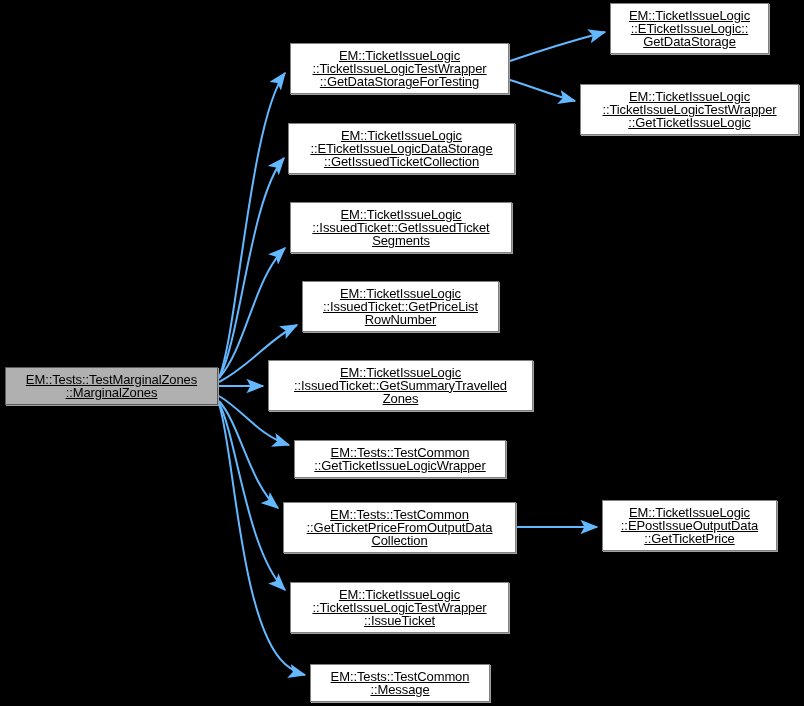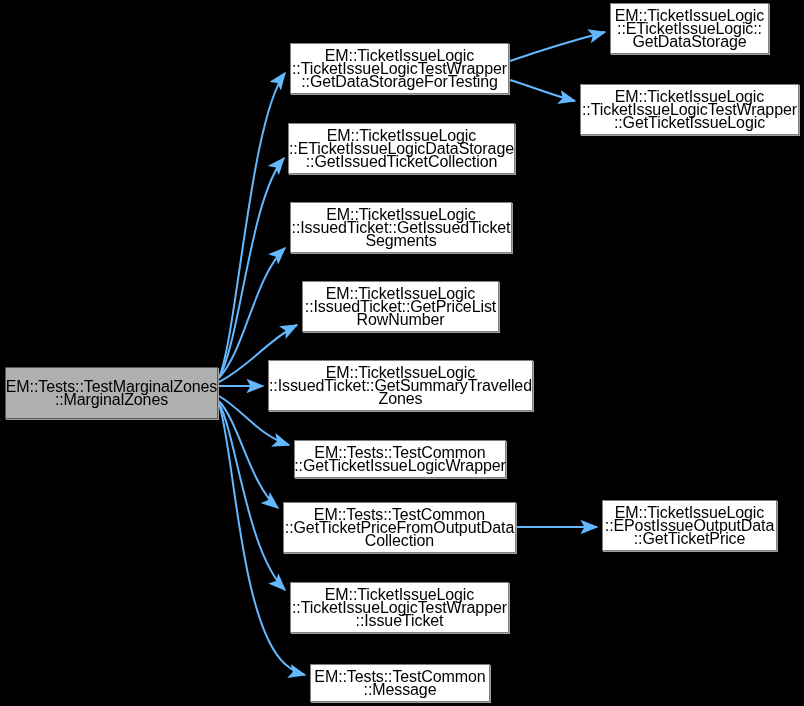--- a/index.html
+++ b/index.html
@@ -25,26 +25,27 @@
   .node {
     position: absolute;
     box-sizing: border-box;
     display: flex;
     align-items: center;
     justify-content: center;
     text-align: center;
     border: 1px solid #808080;
     background: #ffffff;
     color: #000000;
-    font-size: 16px;
+    font-size: 13px;
     line-height: 13.2px;
     letter-spacing: -0.1px;
     white-space: pre-line;
     box-shadow: 1px 1px 0 0 #a0a0a0;
     padding: 0 7px;
+    text-decoration: underline;
   }
   .node.current {
     background: #b0b0b0;
     border: 1px solid #5a5a5a;
   }
 </style>
 </head>
 <body>
 
 <div id="canvas" style="background: rgb(0, 0, 0);">
@@ -63,21 +64,21 @@
         <path d="M 219,396 C 243,410 258,435 289,445" fill="none" stroke="#63b8ff" stroke-width="2" marker-end="url(#arrowhead)"></path>
         <path d="M 219,401 C 240,424 250,485 278,508" fill="none" stroke="#63b8ff" stroke-width="2" marker-end="url(#arrowhead)"></path>
         <path d="M 219,403 C 237,438 247,552 285,590" fill="none" stroke="#63b8ff" stroke-width="2" marker-end="url(#arrowhead)"></path>
         <path d="M 219,404 C 234,448 240,624 285,664 C 292,670 297,673 305,675" fill="none" stroke="#63b8ff" stroke-width="2" marker-end="url(#arrowhead)"></path>
         <path d="M 510,61 C 539,51 575,40 605,32" fill="none" stroke="#63b8ff" stroke-width="2" marker-end="url(#arrowhead)"></path>
         <path d="M 510,80 C 536,88 551,95 575,101" fill="none" stroke="#63b8ff" stroke-width="2" marker-end="url(#arrowhead)"></path>
         <path d="M 517,527 L 597,527" fill="none" stroke="#63b8ff" stroke-width="2" marker-end="url(#arrowhead)"></path>
       </g>
   </svg>
   <div id="node-layer">
-      <div class="node current" style="left: 5px; top: 367px; width: 213px; height: 52px;">EM::Tests::TestMarginalZones
+      <div class="node current" style="left: 5px; top: 367px; width: 213px; height: 38px;">EM::Tests::TestMarginalZones
 ::MarginalZones</div>
       <div class="node" style="left: 290px; top: 43px; width: 219px; height: 51px;">EM::TicketIssueLogic
 ::TicketIssueLogicTestWrapper
 ::GetDataStorageForTesting</div>
       <div class="node" style="left: 610px; top: 3px; width: 159px; height: 51px;">EM::TicketIssueLogic
 ::ETicketIssueLogic::
 GetDataStorage</div>
       <div class="node" style="left: 580px; top: 84px; width: 219px; height: 51px;">EM::TicketIssueLogic
 ::TicketIssueLogicTestWrapper
 ::GetTicketIssueLogic</div>

